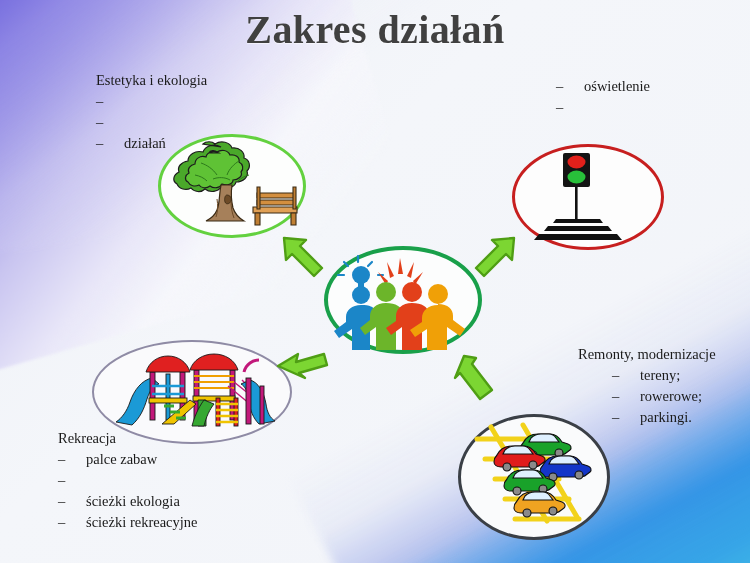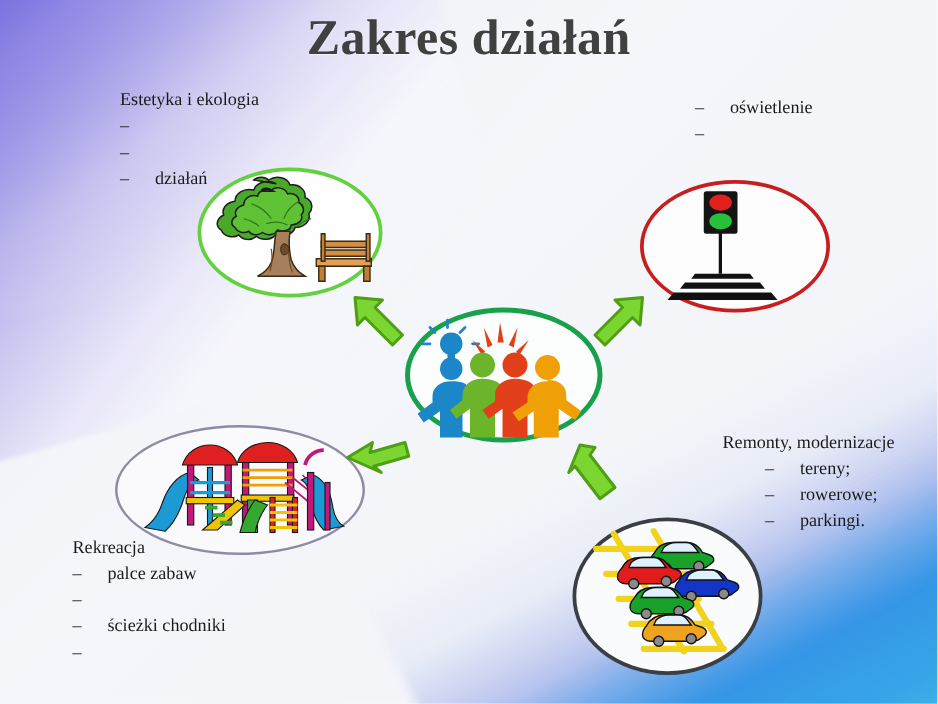--- a/index.html
+++ b/index.html
@@ -237,24 +237,25 @@
     <ul>
       <li>
           <span class="dash">–</span>
           <span>palce zabaw</span>
         </li>
       <li>
           <span class="dash">–</span>
         </li>
       <li>
           <span class="dash">–</span>
-          <span>ścieżki chodniki</span>
-        </li>
-      <li>
-          <span class="dash">–</span>
+          <span>ścieżki ekologia</span>
+        </li>
+      <li>
+          <span class="dash">–</span>
+          <span>ścieżki rekreacyjne</span>
         </li>
     </ul>
   </div>
 
   <div class="node node-tree">
     <svg width="142" height="98" viewBox="0 0 142 98">
       <g stroke="#1d1d1d" stroke-width="1.2">
         <path fill="#4aa82a" d="M60 10c-7-4-16-1-18 5-8-2-15 3-15 9-7 1-11 6-9 11-6 3-7 9-2 12 2 5 9 7 14 4 3 4 10 5 14 1 5 4 13 3 16-2 6 3 14 0 15-5 7 0 13-5 11-11 4-4 3-11-3-13 1-6-5-11-12-10-2-6-11-8-17-4-3-3-9-3-12 0z"></path>
         <path fill="#5fc235" d="M58 16c-5-3-12-1-13 4-6-2-11 2-11 7-5 1-8 5-6 9-4 2-5 7-1 9 2 4 7 5 11 3 2 3 7 4 11 1 4 3 10 2 12-2 5 2 11 0 11-4 5 0 10-4 8-8 3-3 2-8-2-10 1-5-4-8-9-7-2-5-9-6-13-3-2-2-7-2-8 1z"></path>
         <path fill="none" stroke="#2d7a1c" stroke-width="1" d="M40 26c6 2 12 6 16 12M78 24c-5 3-10 8-12 14M52 42c5-2 12-2 17 1M34 38c5 1 9 3 12 6M88 38c-4 1-8 3-11 6"></path>

